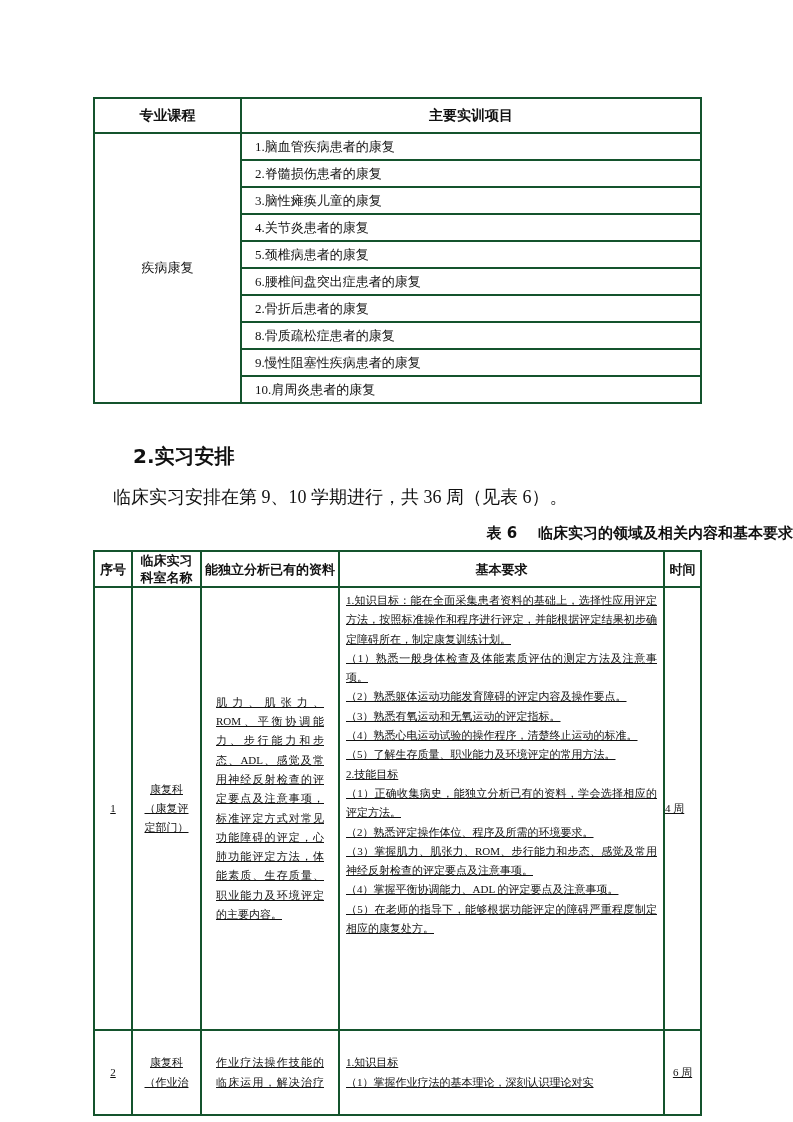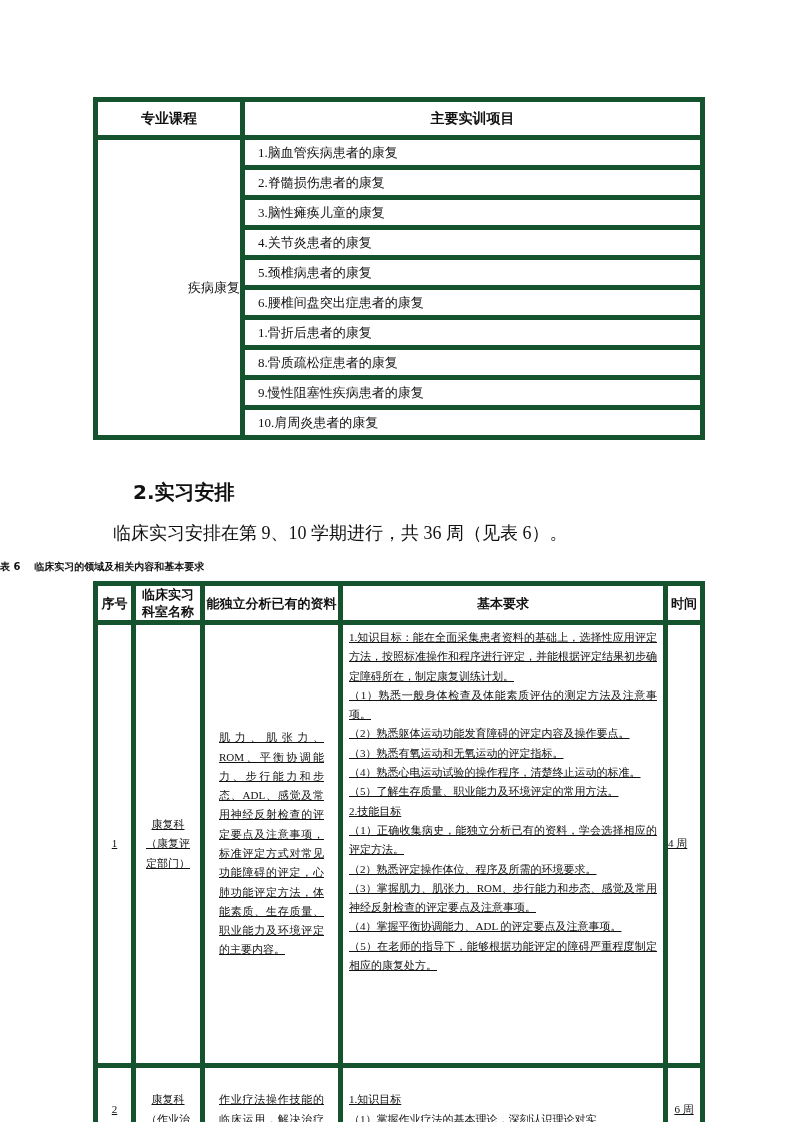--- a/index.html
+++ b/index.html
@@ -4,42 +4,42 @@
 <style>
   html,body{margin:0;padding:0;}
   body{
     width:793px;height:1122px;background:#ffffff;color:#111;
     font-family:"Liberation Serif","DejaVu Serif",serif;
     overflow:hidden;position:relative;
   }
   .page{width:793px;height:1122px;}
   table{border-collapse:collapse;table-layout:fixed;}
   .doc-table{border:2px solid #333;}
-  .doc-table th,.doc-table td{border:5px solid #14532d;padding:0;margin-left:40px;}
+  .doc-table th,.doc-table td{border:2px solid #14532d;padding:0;margin-left:40px;}
   .doc-table thead tr{border-bottom:2px solid #333;}
 
   
   .t1{margin:97px 0 0 93px;width:607px;}
   .t1 th{
     height:33px;font-size:14px;font-weight:bold;text-align:center;
     font-family:"DejaVu Sans","Liberation Sans",sans-serif;
   }
   .t1 td{font-size:13px;}
-  .t1 .cat{text-align:right;}
+  .t1 .cat{text-align:center;}
   .t1 .item{height:23px;padding:1px 13px;text-align:left;}
 
   
   .sec-heading{
     margin:39px 0 0 133px;font-size:20px;font-weight:bold;
     font-family:"DejaVu Sans","Liberation Sans",sans-serif;
   }
   .para{margin:15px 0 0 113px;font-size:18px;}
   .caption{
-    margin:15px 0 0 0;width:793px;text-align:left;
-    font-size:10px;font-weight:bold;
+    margin:15px 0 0 0;width:793px;text-align:right;
+    font-size:15px;font-weight:bold;
     font-family:"DejaVu Sans","Liberation Sans",sans-serif;
     white-space:pre;
   }
 
   
   .t2{margin:7px 0 0 93px;width:607px;}
   .t2 th{
     font-size:13px;font-weight:bold;text-align:center;vertical-align:middle;
     font-family:"DejaVu Sans","Liberation Sans",sans-serif;
     white-space:pre-line;line-height:17px;
@@ -86,21 +86,21 @@
       <tr>
           <td class="item">4.关节炎患者的康复</td>
         </tr>
       <tr>
           <td class="item">5.颈椎病患者的康复</td>
         </tr>
       <tr>
           <td class="item">6.腰椎间盘突出症患者的康复</td>
         </tr>
       <tr>
-          <td class="item">1.骨折后患者的康复</td>
+          <td class="item">2.骨折后患者的康复</td>
         </tr>
       <tr>
           <td class="item">8.骨质疏松症患者的康复</td>
         </tr>
       <tr>
           <td class="item">9.慢性阻塞性疾病患者的康复</td>
         </tr>
       <tr>
           <td class="item">10.肩周炎患者的康复</td>
         </tr>

